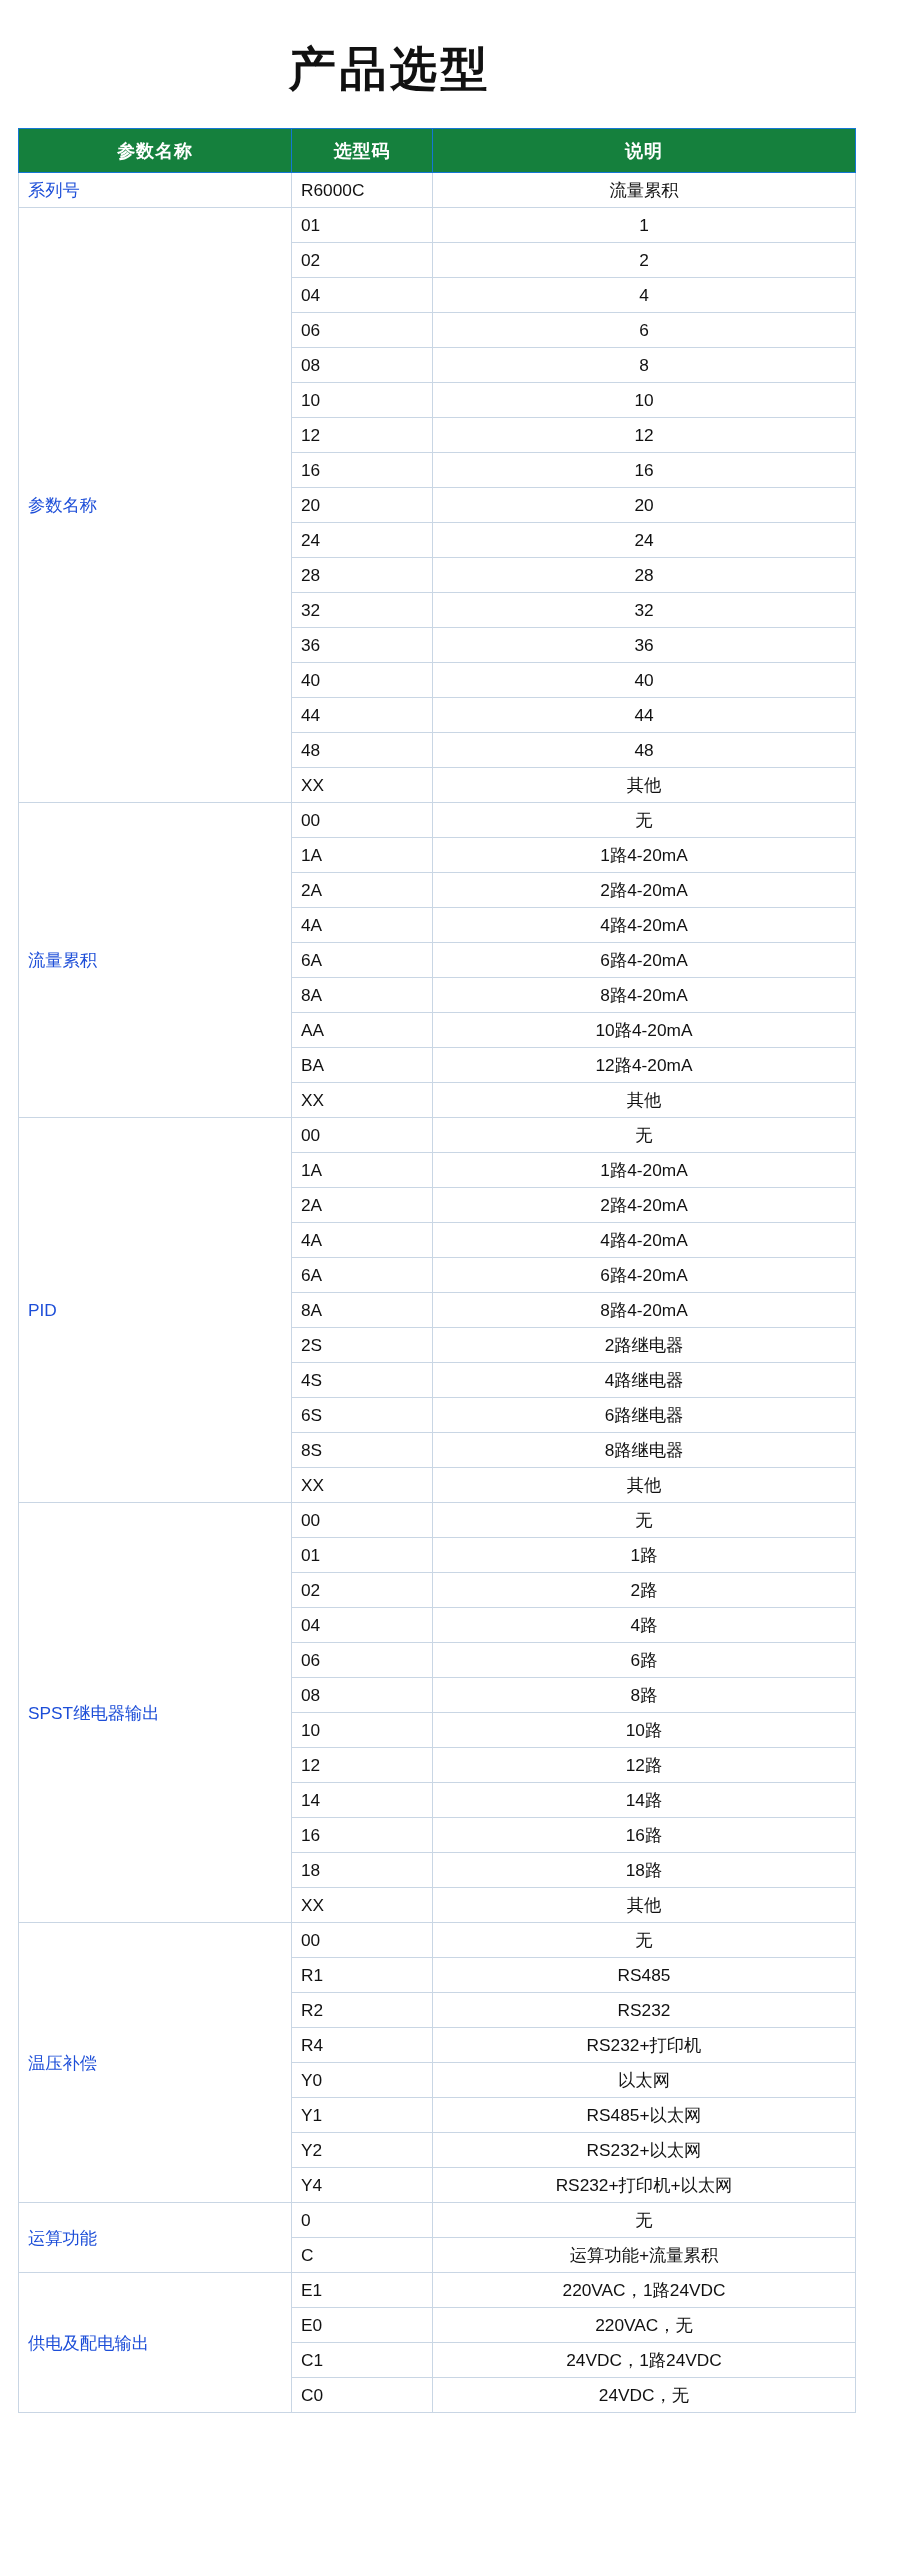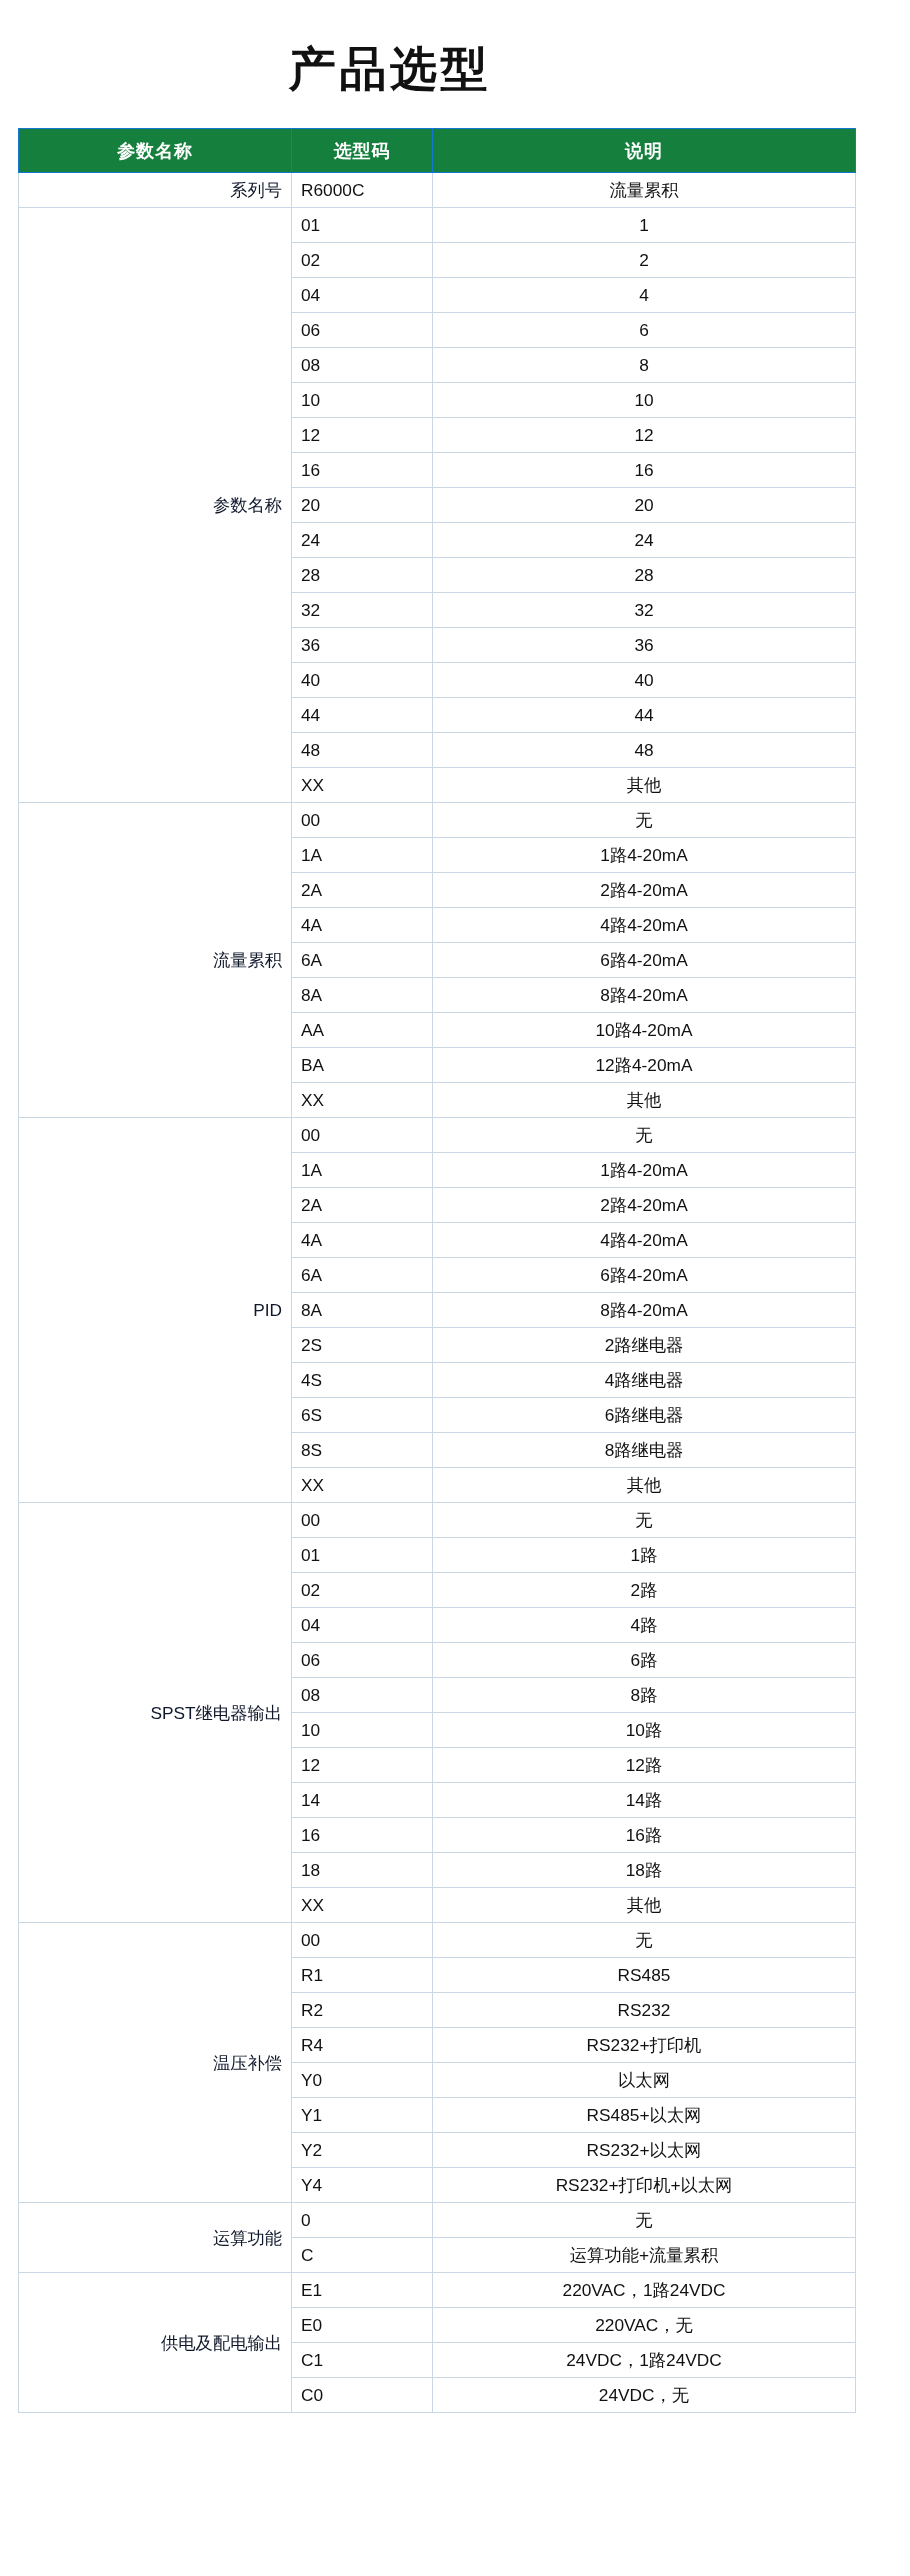--- a/index.html
+++ b/index.html
@@ -52,24 +52,24 @@
     text-align: center;
     border: 0.9px solid #1477d4;
     letter-spacing: 0.9px;
   }
   table.sel td {
     border: 0.9px solid #c9d6e4;
     height: 35px;
     padding: 0 9px;
   }
   td.param {
-    text-align: right;
+    text-align: left;
     vertical-align: middle;
     font-size: 17.3px;
-    color: #0f172a;
+    color: #1d4ed8;
   }
   td.code {
     text-align: left;
     padding-left: 14.6px;
     font-size: 17.3px;
     color: #111111;
   }
   td.desc {
     text-align: center;
     font-size: 17.3px;

